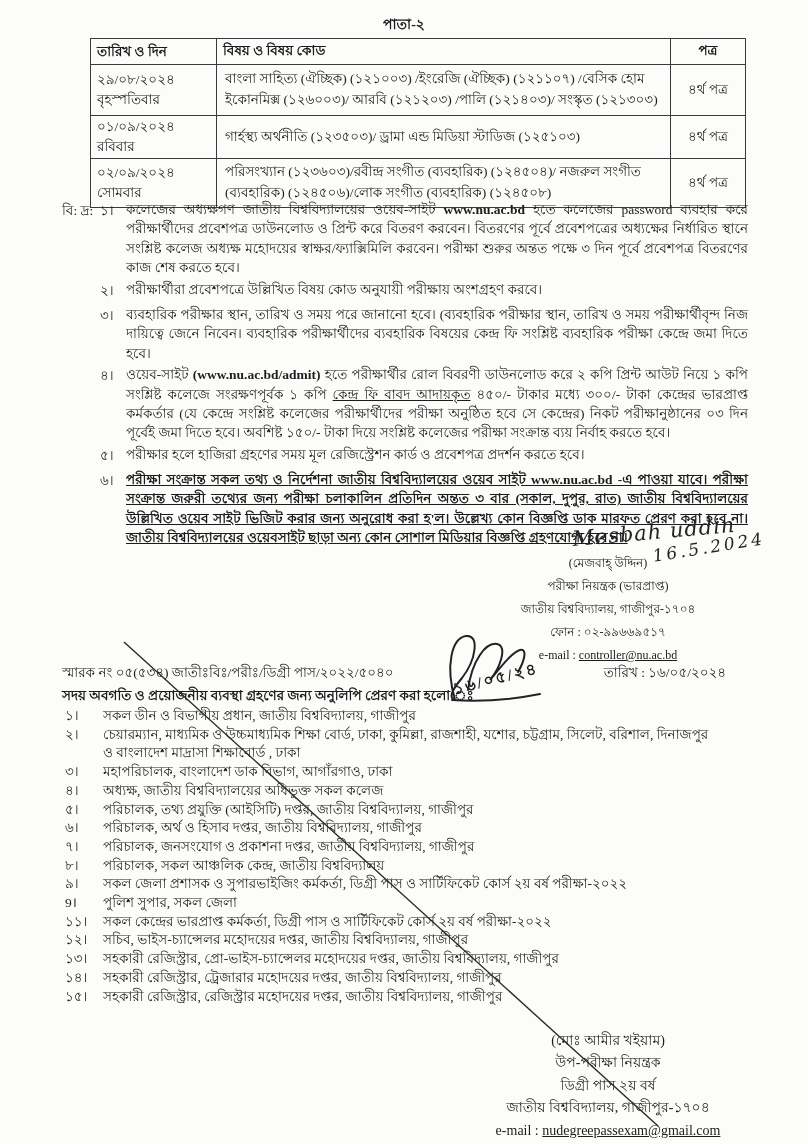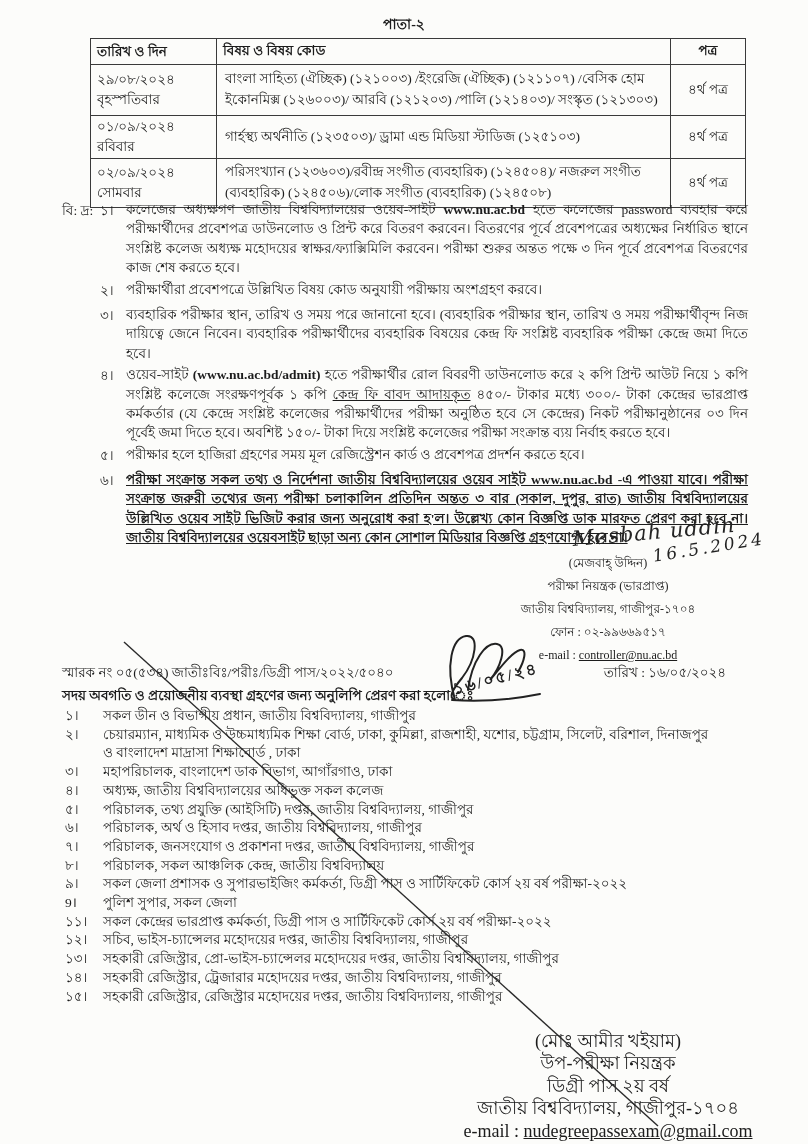--- a/index.html
+++ b/index.html
@@ -74,21 +74,21 @@
     letter-spacing:2px;color:#222;white-space:nowrap;
   }
   
   .dist{position:absolute;left:65px;top:707px;width:650px;font-size:13.5px;}
   .dist-item{display:flex;line-height:18.7px;}
   .dist-item .num{flex:0 0 38px;}
   .dist-item .txt{flex:1;}
   
   .dep-sign{
     position:absolute;left:420px;top:1030px;width:376px;
-    text-align:center;font-size:18px;line-height:22.4px;
+    text-align:center;font-size:14px;line-height:22.4px;
   }
   
   .overlay{position:absolute;left:0;top:0;width:808px;height:1144px;pointer-events:none;}
 </style>
 </head>
 <body>
 
 <div class="page">
 
   <div class="page-title">পাতা-২</div>

